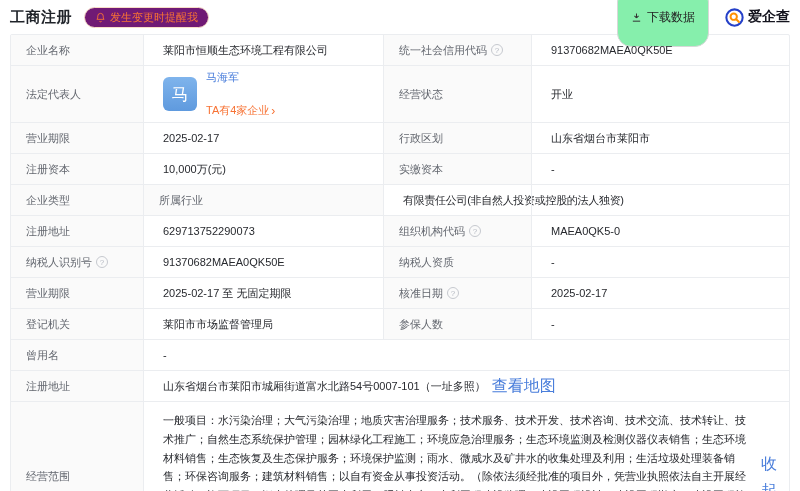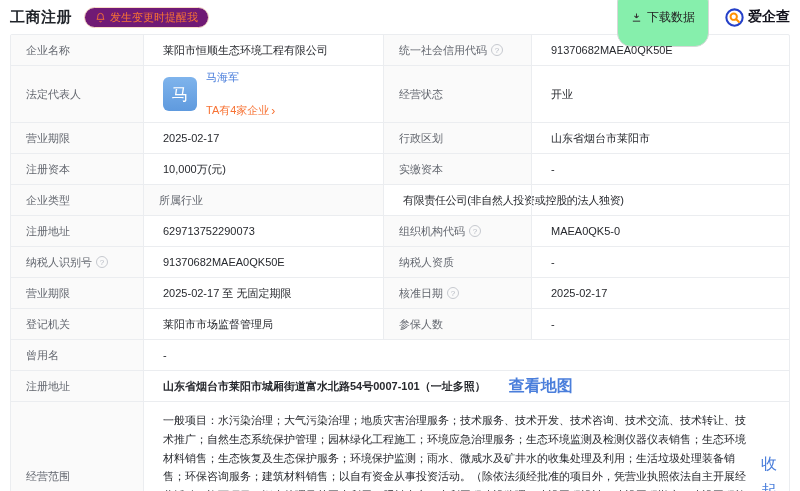--- a/index.html
+++ b/index.html
@@ -50,21 +50,21 @@
     width:34px; height:34px; border-radius:6px; flex:0 0 auto;
     background:linear-gradient(180deg,#7fb4ec,#5f9ade);
     color:#fff; font-size:17px; display:flex; align-items:center; justify-content:center;
     cursor:pointer;
   }
   .rep-info { display:flex; flex-direction:column; gap:20px; line-height:1.2; }
   .link-blue { color:#4a7edb; text-decoration:none; cursor:pointer; }
   .rep-related { color:#f77234; text-decoration:none; font-size:11px; cursor:pointer; display:inline-flex; align-items:center; gap:2px; }
   .chev { font-size:12px; line-height:1; }
   
-  .addr-cell { gap:23px;font-weight:bold; }
+  .addr-cell { gap:6px; }
   .scope-cell { padding:9px 12px 9px 10px; line-height:1.7; }
   .scope-cell .inline-link { margin-left:10px; }
   .inline-link { color:#4a7edb; text-decoration:none; cursor:pointer; font-size:16px; }
 </style>
 </head>
 <body>
 
 <div class="page">
 
   <div class="hdr">

